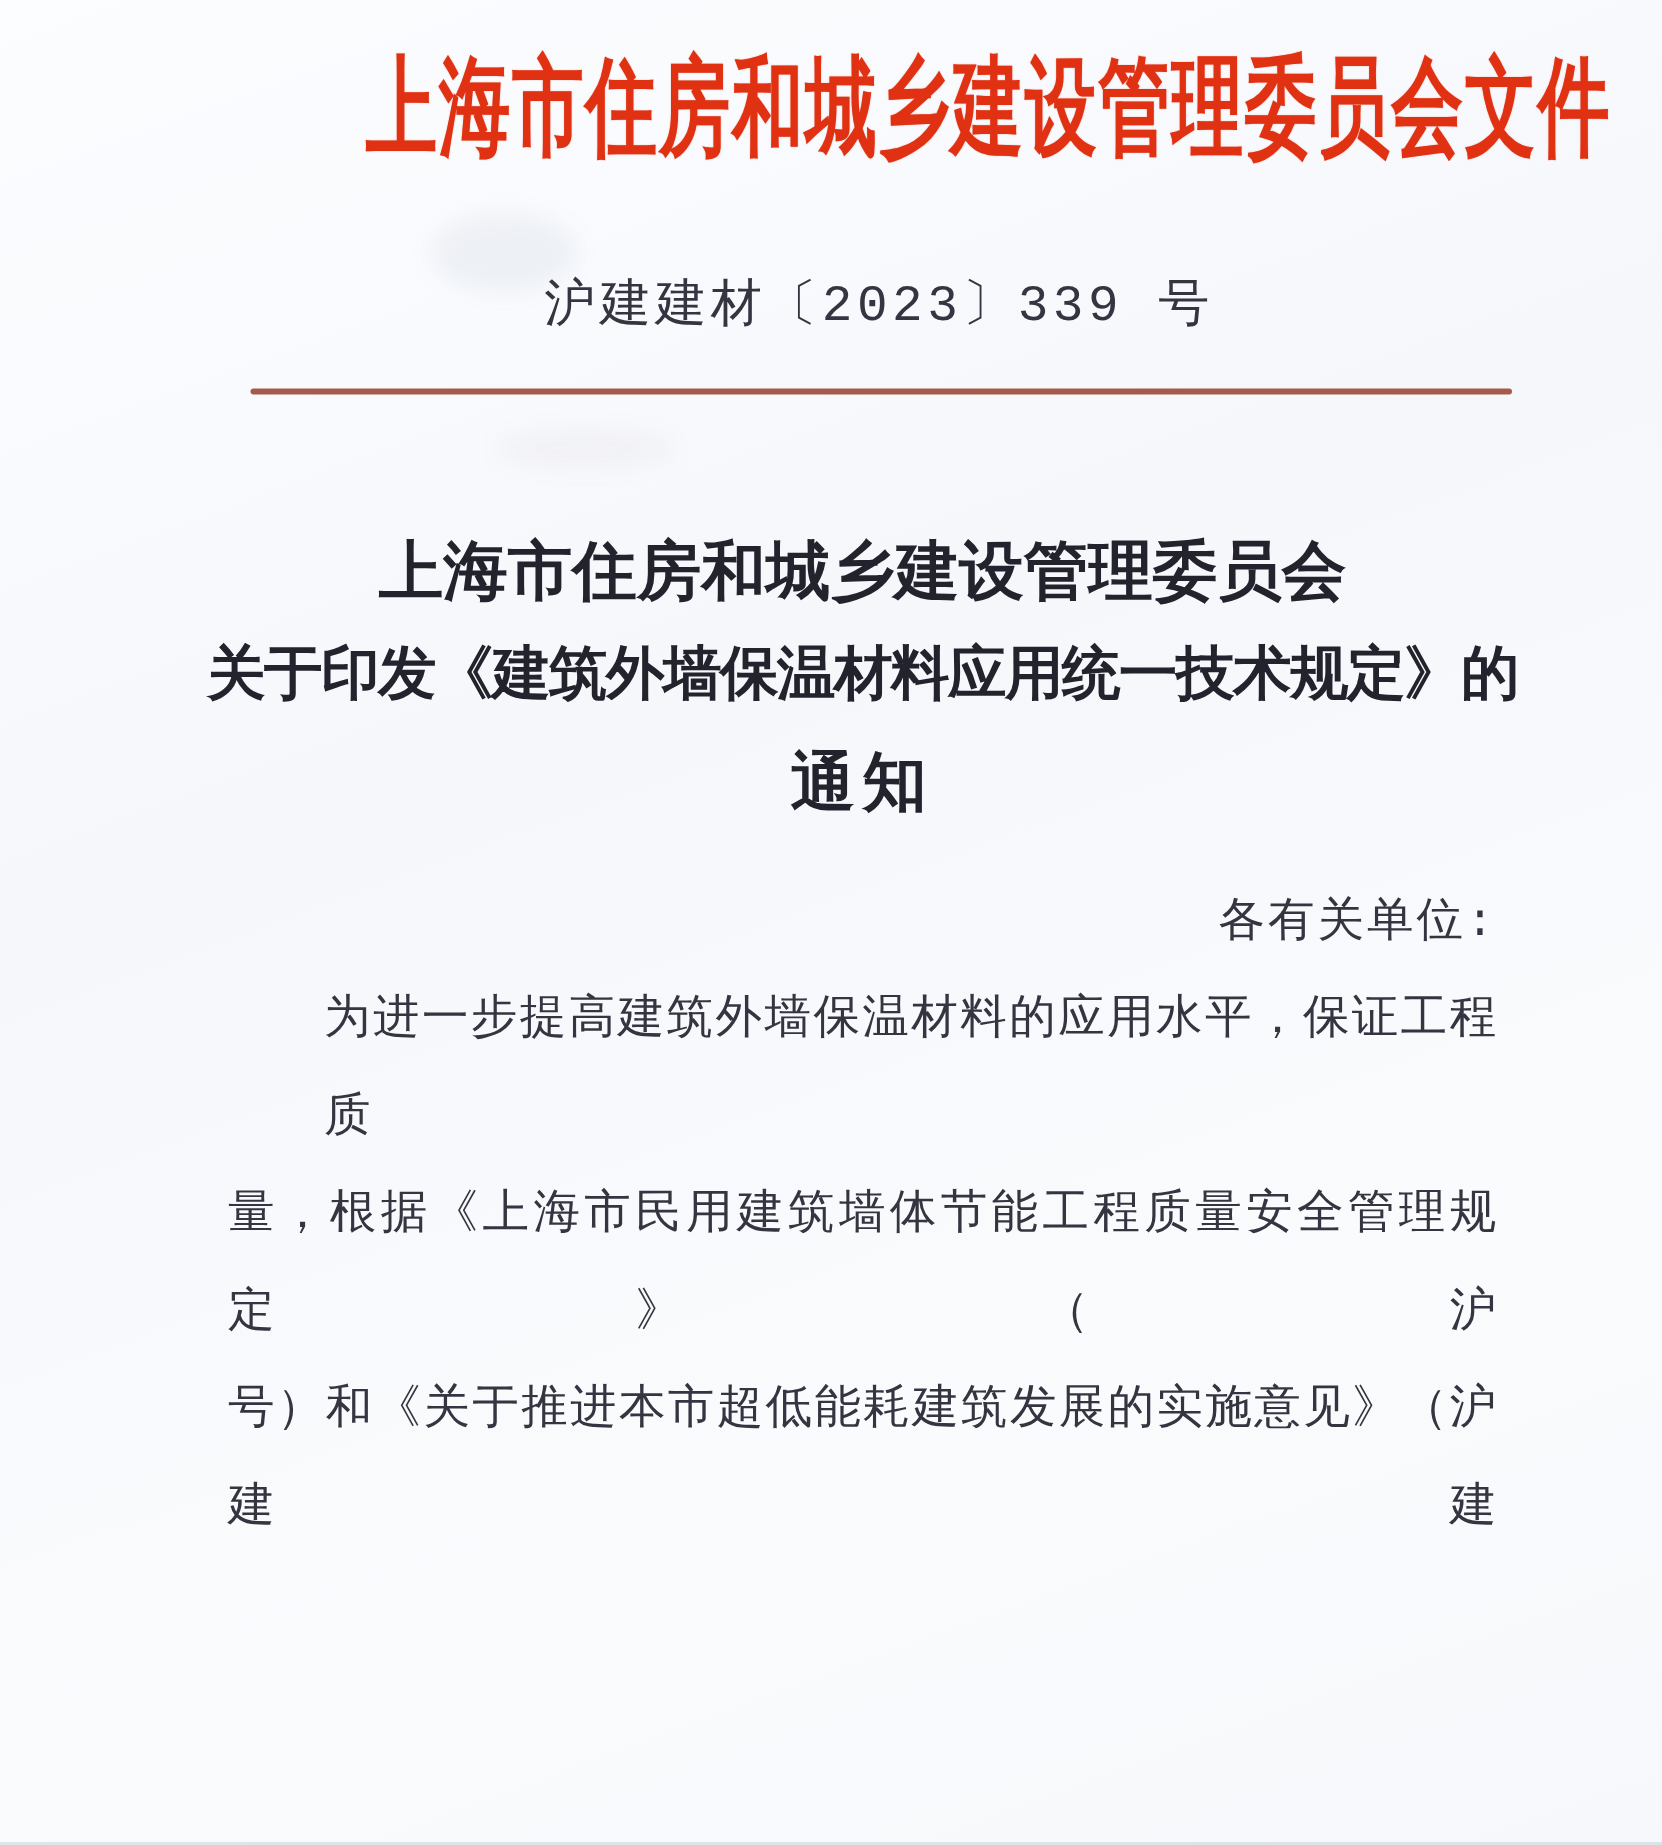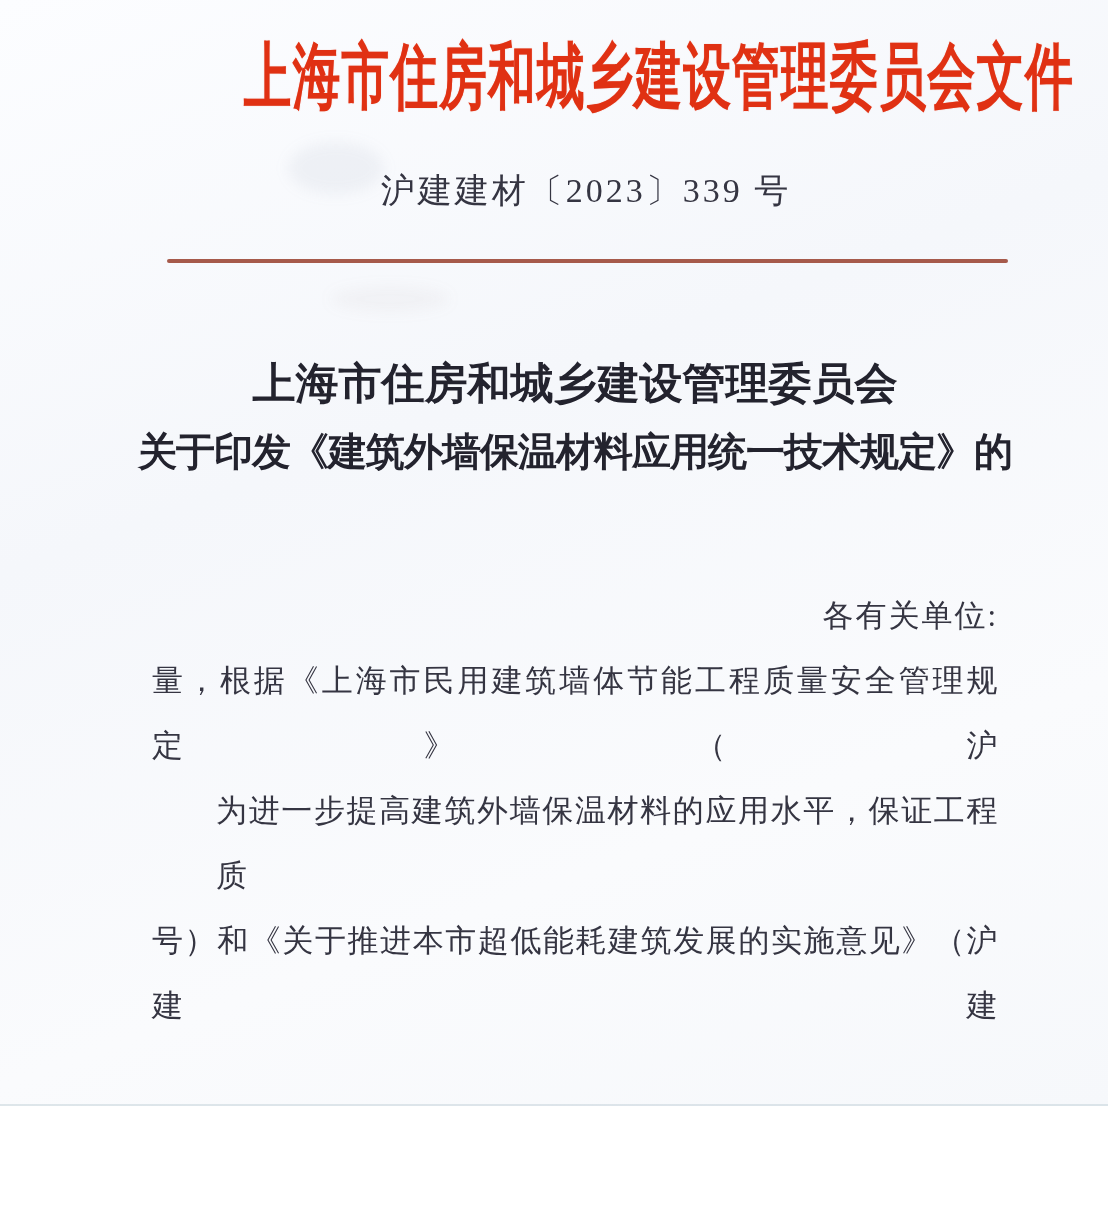--- a/index.html
+++ b/index.html
@@ -5,40 +5,40 @@
   :root{
     --accent-red:#e03113;
     --rule-red:#a65a4b;
     --ink:#353542;
     --title-ink:#23232e;
     --paper:#f9fafd;
   }
   html,body{margin:0;padding:0;background:#ffffff;}
   .page{
     position:relative;
-    width:1108px;height:1106px;
+    width:1108px;height:1230px;
     background:linear-gradient(160deg,#fcfdff 0%,#f5f7fb 38%,#fafbfd 72%,#f6f8fb 100%);
-    font-family:Liberation Serif, serif;
+    font-family:Liberation Mono, monospace;
     overflow:hidden;
   }
   
   .header-title-wrap{
     position:absolute;top:40px;left:30px;right:0;
     text-align:center;white-space:nowrap;
   }
   .header-title{
     display:inline-block;
     font-size:72px;line-height:1.05;font-weight:bold;
     color:var(--accent-red);
     transform:scaleX(0.66);transform-origin:center;
     letter-spacing:2px;
     text-shadow:0 0 1px rgba(224,49,19,.55);
   }
   .doc-number{
-    position:absolute;top:168px;left:64px;right:0;
+    position:absolute;top:179px;left:64px;right:0;
     text-align:center;
     font-size:34px;color:var(--ink);
     letter-spacing:3px;white-space:nowrap;
   }
   .red-rule{
     position:absolute;top:259px;left:167px;width:841px;height:4px;
     background:linear-gradient(to bottom,#c98n 0%,var(--rule-red) 45%,#874538 100%);
     background-color:var(--rule-red);
     border-radius:2px;
   }
@@ -78,26 +78,27 @@
   <div class="header-title-wrap">
     <span class="header-title">上海市住房和城乡建设管理委员会文件</span>
   </div>
 
   <div class="doc-number">沪建建材〔2023〕339 号</div>
 
   <div class="red-rule"></div>
 
   <div class="doc-title l2">关于印发《建筑外墙保温材料应用统一技术规定》的</div>
   <div class="doc-title l1">上海市住房和城乡建设管理委员会</div>
+  <div class="doc-title l3">通知</div>
 
   <div class="body-block">
     <div class="salutation">各有关单位:</div>
     <div>
+        <div class="body-line indent">为进一步提高建筑外墙保温材料的应用水平，保证工程质</div>
         <div class="body-line">量，根据《上海市民用建筑墙体节能工程质量安全管理规定》（沪</div>
-        <div class="body-line indent">为进一步提高建筑外墙保温材料的应用水平，保证工程质</div>
         <div class="body-line">号）和《关于推进本市超低能耗建筑发展的实施意见》（沪建建</div>
       </div>
   </div>
 
   <div class="smudge s1"></div>
   <div class="smudge s2"></div>
   <div class="scan-edge"></div>
 
 </div>
 

